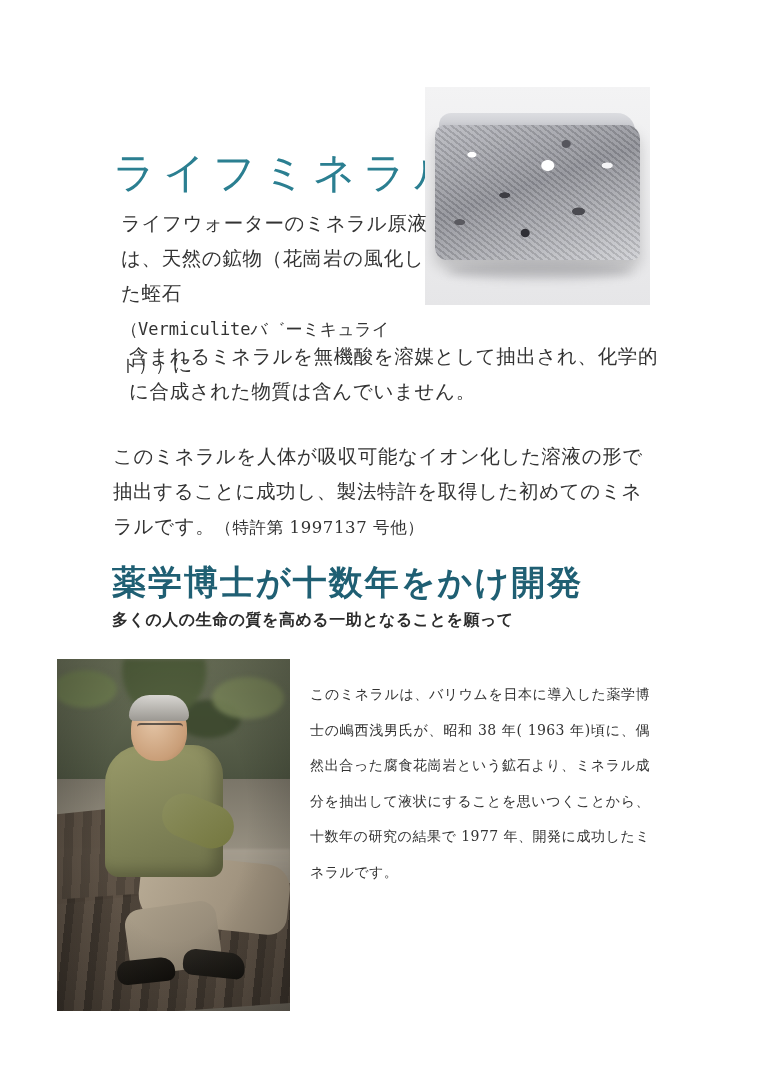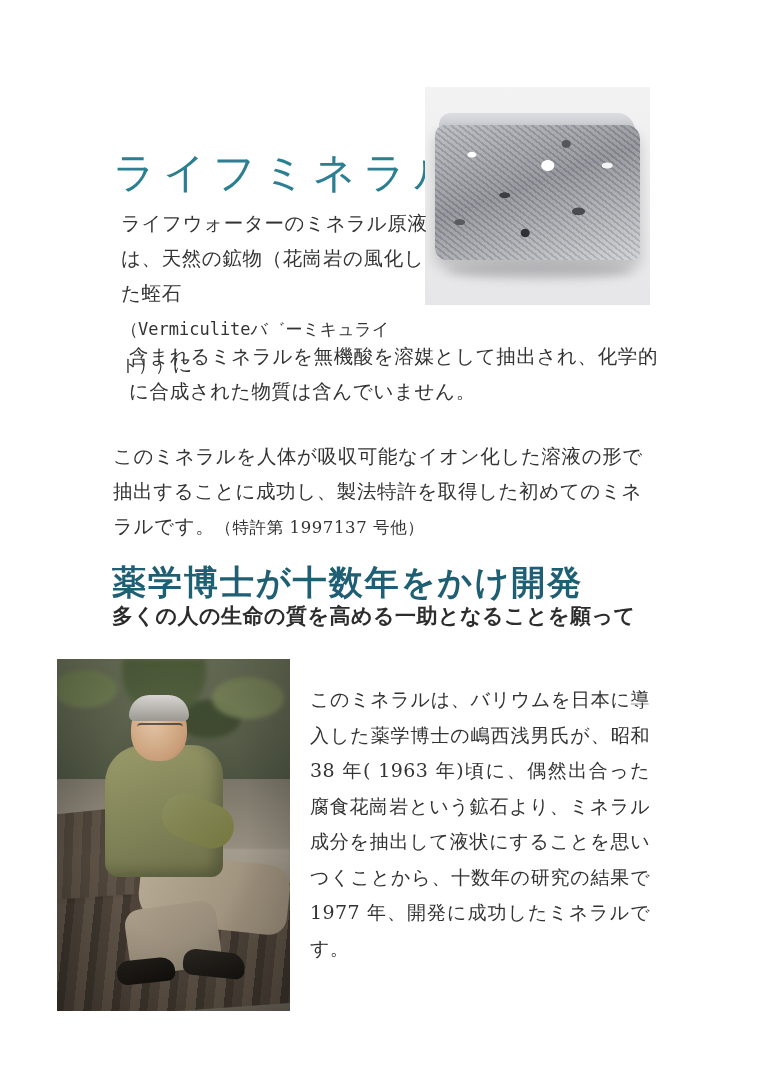--- a/index.html
+++ b/index.html
@@ -139,22 +139,22 @@
     font-weight: bold;
     letter-spacing: 2px;
     color: #1f5f73;
     font-family: "DejaVu Serif", "Liberation Serif", serif;
     white-space: nowrap;
     margin-top: 12px;
   }
   .subheading-2 {
     position: absolute;
     left: 112px;
-    top: 581px;
-    font-size: 21px;
+    top: 594px;
+    font-size: 16px;
     font-weight: bold;
     letter-spacing: 0.5px;
     color: #2c2c2c;
     font-family: "DejaVu Serif", "Liberation Serif", serif;
     white-space: nowrap;
   }
 
   .person-photo {
     position: absolute;
     left: 57px;
@@ -302,21 +302,21 @@
     position: absolute;
     inset: 0;
     background: radial-gradient(ellipse at 50% 45%, rgba(0,0,0,0) 45%, rgba(0,0,0,0.28) 100%);
   }
 
   .para-3 {
     position: absolute;
     left: 310px;
     top: 663px;
     width: 340px;
-    font-size: 19px;
+    font-size: 14px;
     line-height: 35.5px;
     letter-spacing: 0.4px;
     text-align: justify;
     text-align-last: left;
     color: #333333;
     font-family: "DejaVu Serif", "Liberation Serif", serif;
   }
 </style>
 </head>
 <body>

